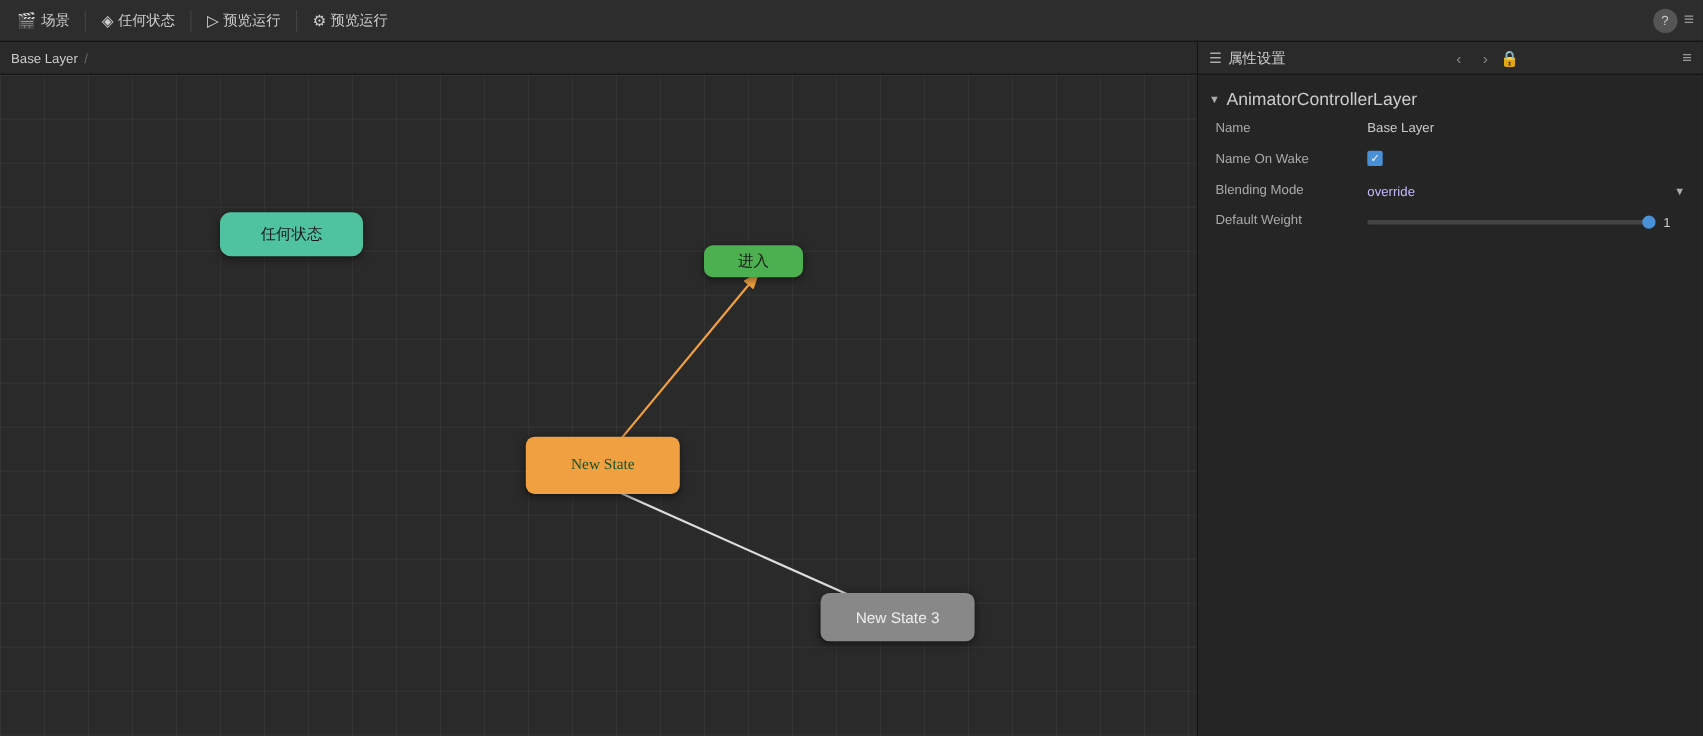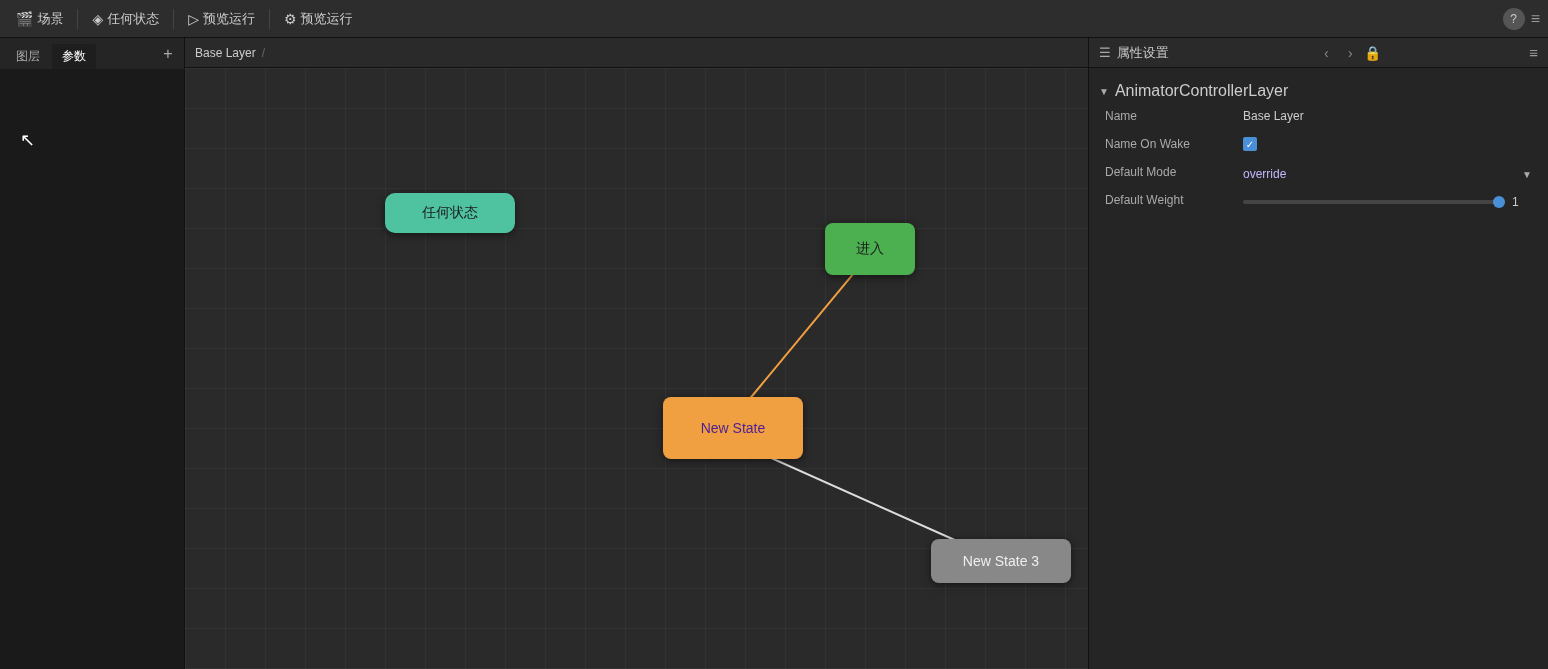--- a/index.html
+++ b/index.html
@@ -50,22 +50,22 @@
       background-size: 40px 40px;
     }
 
     
     .state-node {
       position: absolute; border-radius: 8px; display: flex; align-items: center; justify-content: center;
       font-size: 14px; font-weight: 500; cursor: pointer; user-select: none;
       box-shadow: 0 2px 8px rgba(0,0,0,0.5);
     }
     .state-any { background: #4fc3a0; color: #1a1a1a; width: 130px; height: 40px; top: 125px; left: 200px; border-radius: 10px; }
-    .state-enter { background: #4caf50; color: #1a1a1a; width: 90px; height: 52px; top: 155px; left: 640px; }
-    .state-new { background: #f0a040; color: #4c1d95; width: 140px; height: 62px; top: 329px; left: 478px; }
+    .state-enter { background: #4caf50; color: #1a1a1a; width: 90px; height: 29px; top: 155px; left: 640px; }
+    .state-new { background: #f0a040; color: #14532d; width: 140px; height: 52px; top: 329px; left: 478px; font-family: Liberation Serif, serif; }
     .state-new0 { background: #888; color: #eee; width: 140px; height: 44px; top: 471px; left: 746px; }
 
     
     .canvas-svg { position: absolute; top: 0; left: 0; width: 100%; height: 100%; pointer-events: none; }
 
     
     .right-panel { width: 460px; background: #252525; border-left: 1px solid #111; display: flex; flex-direction: column; }
     .right-panel-header { display: flex; align-items: center; height: 30px; background: #2a2a2a; border-bottom: 1px solid #111; padding: 0 10px; gap: 6px; }
     .panel-icon { font-size: 13px; color: #aaa; }
     .panel-title { color: #ccc; font-size: 13px; }
@@ -123,32 +123,20 @@
     <span>预览运行</span>
   </div>
   <div class="toolbar-right">
     <div class="help-btn">?</div>
     <span class="menu-btn">≡</span>
   </div>
 </div>
 
 <div class="main-content">
 
-  <div class="left-sidebar">
-    <div class="sidebar-tabs">
-      <div class="sidebar-tab">图层</div>
-      <div class="sidebar-tab active">参数</div>
-      <div class="sidebar-add-btn">+</div>
-    </div>
-    <div class="sidebar-content">
-      <div class="cursor-area">
-        <span class="cursor">↖</span>
-      </div>
-    </div>
-  </div>
 
   <div class="canvas-area">
     <div class="canvas-header">
       <span class="breadcrumb-item">Base Layer</span>
       <span class="breadcrumb-sep">/</span>
     </div>
     <div class="canvas-grid">
 
       <svg class="canvas-svg">
 
@@ -203,21 +191,21 @@
         <span class="prop-label">Name</span>
         <span class="prop-value">Base Layer</span>
       </div>
 
       <div class="prop-row">
         <span class="prop-label">Name On Wake</span>
         <div class="prop-checkbox"></div>
       </div>
 
       <div class="prop-row">
-        <span class="prop-label">Default Mode</span>
+        <span class="prop-label">Blending Mode</span>
         <div class="prop-dropdown">
           <span class="prop-dropdown-value">override</span>
           <span class="prop-dropdown-arrow">▼</span>
         </div>
       </div>
 
       <div class="prop-row">
         <span class="prop-label">Default Weight</span>
         <div class="prop-slider">
           <div class="slider-track">

